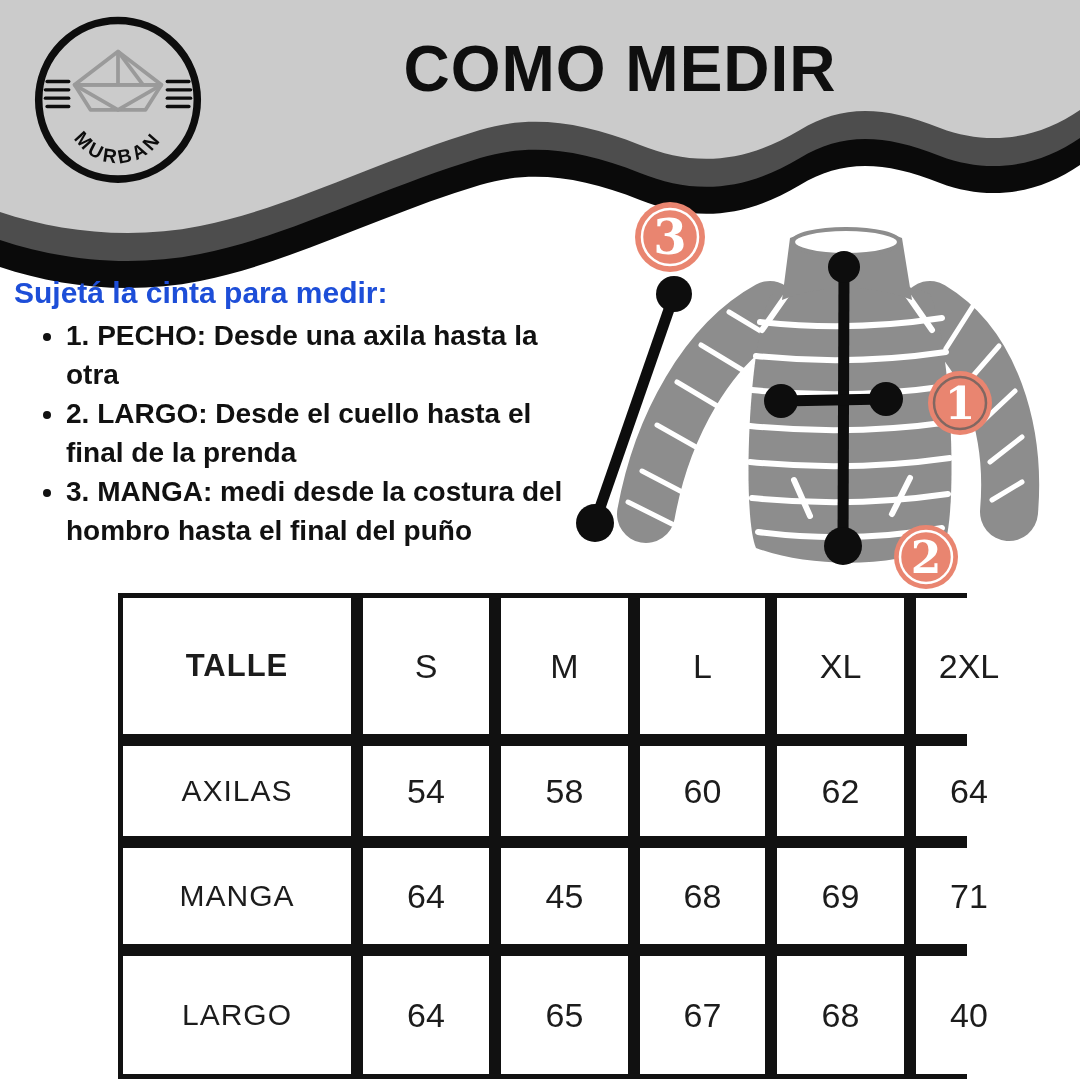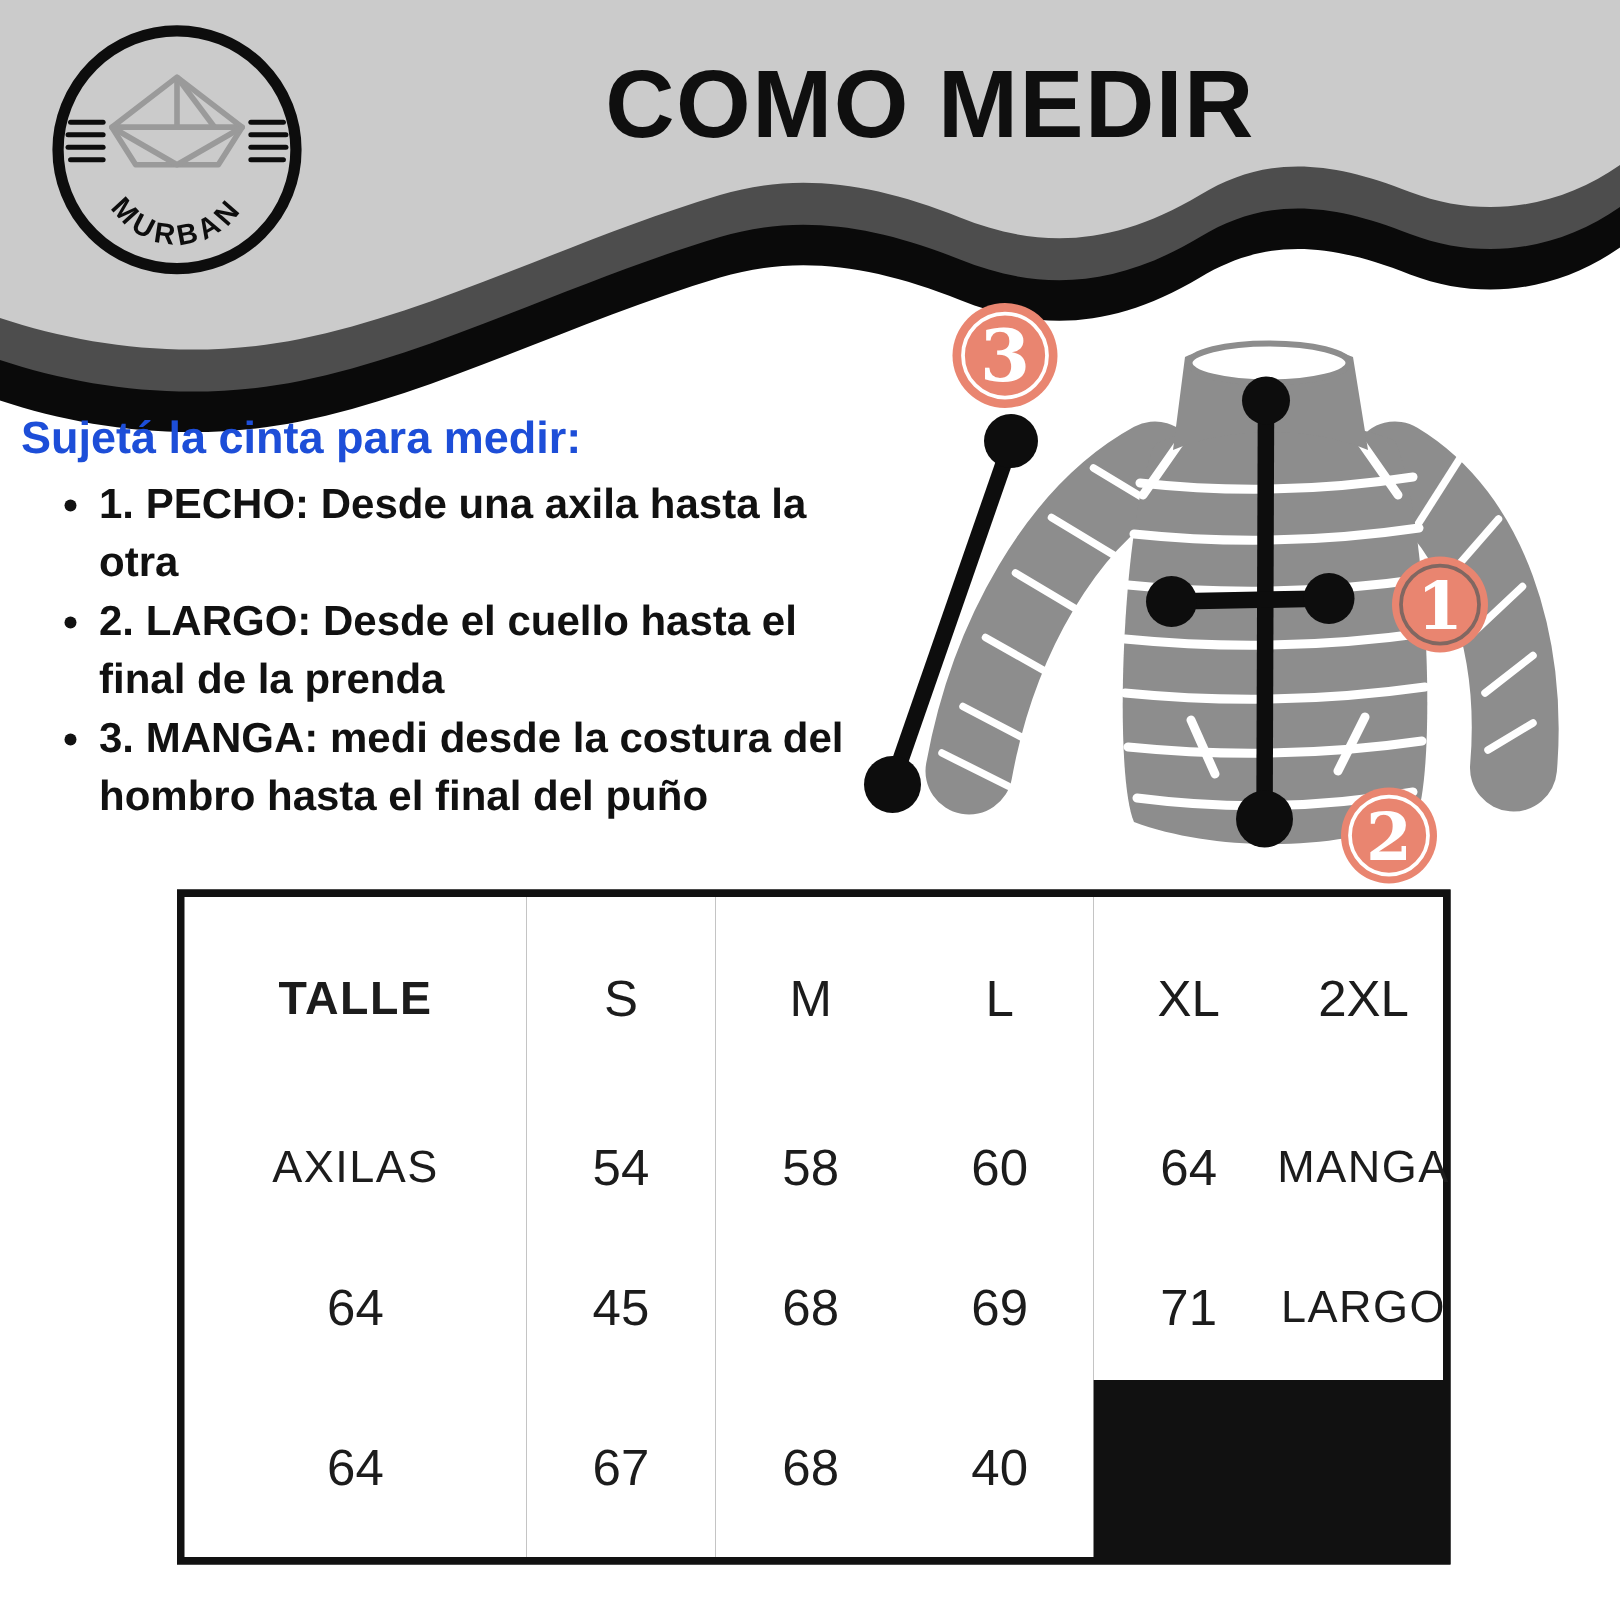--- a/index.html
+++ b/index.html
@@ -22,21 +22,21 @@
     font-size:28px;font-weight:700;line-height:39px;color:#111;margin:0;
   }
   
   #jacket-diagram{position:absolute;left:558px;top:194px;width:522px;height:412px;}
   .badge-num{font-family:"DejaVu Serif",serif;font-weight:700;fill:#fff;}
   
   #size-table{
     position:absolute;left:118px;top:593px;width:839px;
     display:grid;grid-template-columns:228px 126px 127px 125px 127px 106px;
     grid-template-rows:136px 90px 96px 118px;
-    background:#111;border:5px solid #111;gap:0;
+    background:#111;border:5px solid #111;gap:12px;
   }
   #size-table .cell{
     background:#fff;display:flex;align-items:center;justify-content:center;
     font-size:34px;color:#1c1c1c;
   }
   #size-table .cell.corner{font-weight:700;font-size:31px;letter-spacing:1px;}
   #size-table .cell.rowlabel{font-size:30px;letter-spacing:1px;}
 </style>
 </head>
 <body>
@@ -202,29 +202,31 @@
     <div class="cell">S</div>
     <div class="cell">M</div>
     <div class="cell">L</div>
     <div class="cell">XL</div>
     <div class="cell">2XL</div>
 
     <div class="cell rowlabel">AXILAS</div>
     <div class="cell">54</div>
     <div class="cell">58</div>
     <div class="cell">60</div>
+    <div class="cell">62</div>
     <div class="cell">64</div>
 
     <div class="cell rowlabel">MANGA</div>
     <div class="cell">64</div>
     <div class="cell">45</div>
     <div class="cell">68</div>
     <div class="cell">69</div>
     <div class="cell">71</div>
 
     <div class="cell rowlabel">LARGO</div>
     <div class="cell">64</div>
+    <div class="cell">65</div>
     <div class="cell">67</div>
     <div class="cell">68</div>
     <div class="cell">40</div>
   </div>
 
 </div>
 
 </body></html>

